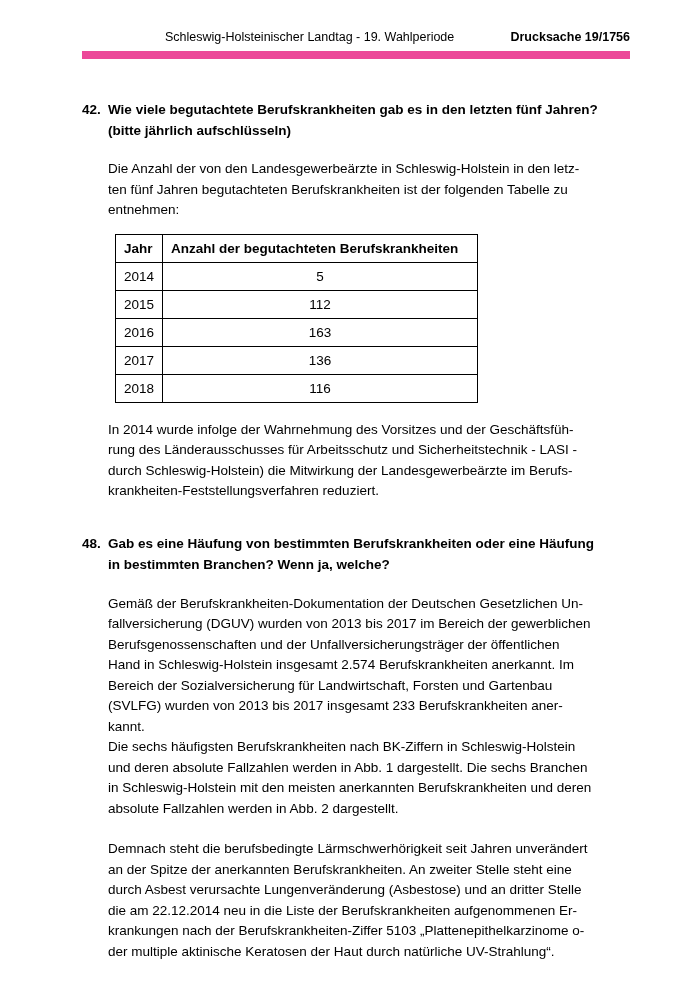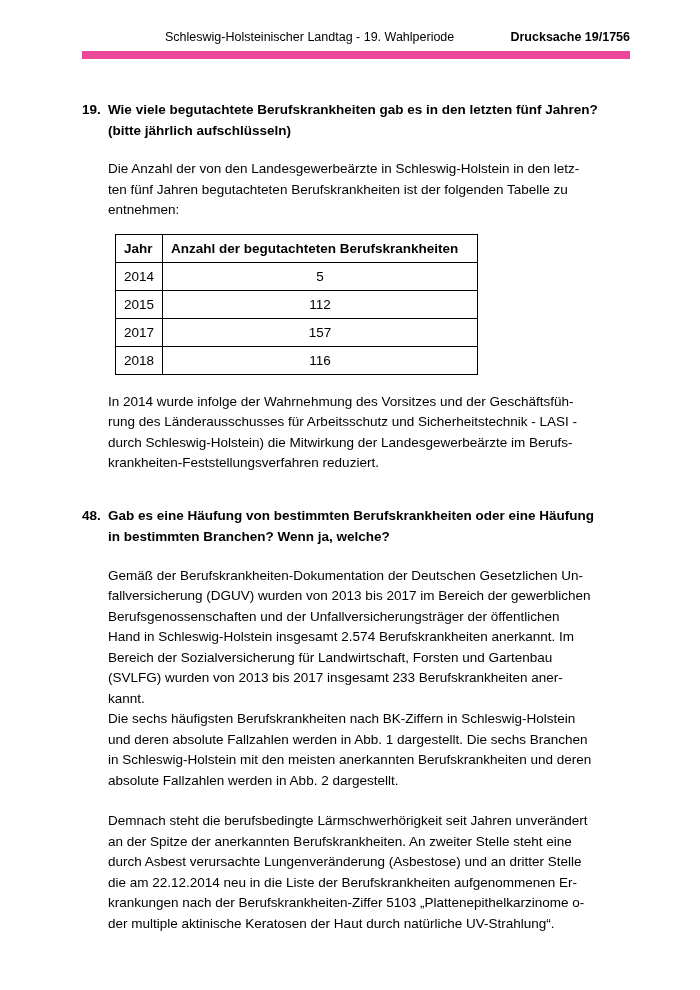--- a/index.html
+++ b/index.html
@@ -67,21 +67,21 @@
 <body>
 
 <div class="page">
 
   <div class="doc-header">
     <span class="hleft">Schleswig-Holsteinischer Landtag - 19. Wahlperiode</span>
     <span class="hright">Drucksache 19/1756</span>
   </div>
 
   <div class="question q47-title">
-    <span class="qnum">19.</span>
+    <span class="qnum">42.</span>
     <span class="qtitle">Wie viele begutachtete Berufskrankheiten gab es in den letzten fünf Jahren?
 (bitte jährlich aufschlüsseln)</span>
   </div>
 
   <div class="para q47-intro">Die Anzahl der von den Landesgewerbeärzte in Schleswig-Holstein in den letz-
 ten fünf Jahren begutachteten Berufskrankheiten ist der folgenden Tabelle zu
 entnehmen:</div>
 
   <table class="bk-table">
     <thead>
@@ -93,22 +93,26 @@
     <tbody>
       <tr>
         <td class="cell-year">2014</td>
         <td class="cell-count">5</td>
       </tr>
       <tr>
         <td class="cell-year">2015</td>
         <td class="cell-count">112</td>
       </tr>
       <tr>
+        <td class="cell-year">2016</td>
+        <td class="cell-count">163</td>
+      </tr>
+      <tr>
         <td class="cell-year">2017</td>
-        <td class="cell-count">157</td>
+        <td class="cell-count">136</td>
       </tr>
       <tr>
         <td class="cell-year">2018</td>
         <td class="cell-count">116</td>
       </tr>
     </tbody>
   </table>
 
   <div class="para q47-after">In 2014 wurde infolge der Wahrnehmung des Vorsitzes und der Geschäftsfüh-
 rung des Länderausschusses für Arbeitsschutz und Sicherheitstechnik - LASI -

